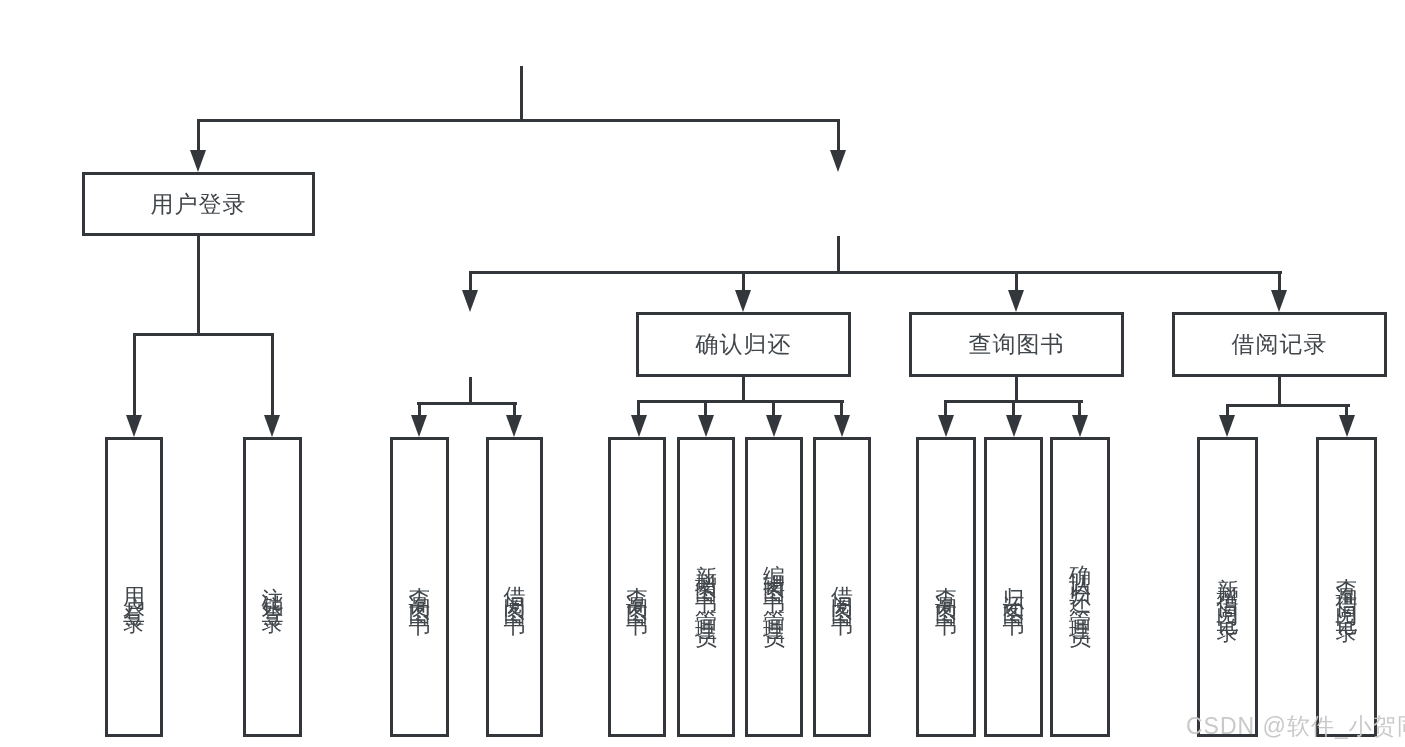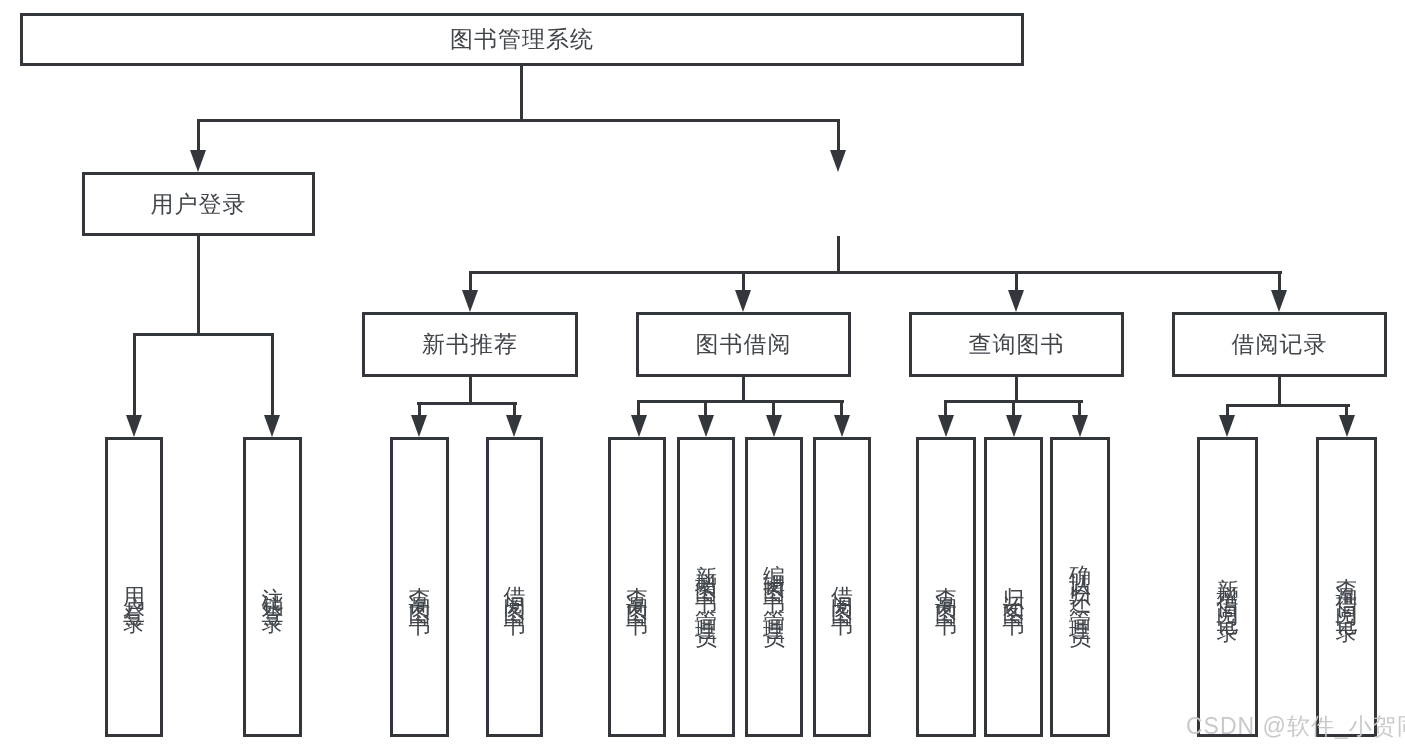--- a/index.html
+++ b/index.html
@@ -55,23 +55,20 @@
     white-space: nowrap;
     z-index: 10;
     letter-spacing: 1px;
   }
 </style>
 </head>
 <body>
 
 <div class="stage">
 
-  <div class="box hbox" style="left:20px;top:13px;width:1004px;height:53px;">
-    <span class="label">图书管理系统</span>
-  </div>
 
   <div class="line" style="left:520px;top:66px;width:3px;height:53px;"></div>
   <div class="line" style="left:197px;top:119px;width:643px;height:3px;"></div>
   <div class="line" style="left:197px;top:119px;width:3px;height:34px;"></div>
   <div class="arrowhead" style="left:190px;top:150px;"></div>
   <div class="line" style="left:837px;top:119px;width:3px;height:34px;"></div>
   <div class="arrowhead" style="left:830px;top:150px;"></div>
 
   <div class="box hbox" style="left:82px;top:172px;width:233px;height:64px;">
     <span class="label">用户登录</span>
@@ -88,25 +85,22 @@
   <div class="line" style="left:469px;top:271px;width:813px;height:3px;"></div>
   <div class="line" style="left:469px;top:271px;width:3px;height:19px;"></div>
   <div class="arrowhead" style="left:462px;top:290px;"></div>
   <div class="line" style="left:742px;top:271px;width:3px;height:19px;"></div>
   <div class="arrowhead" style="left:735px;top:290px;"></div>
   <div class="line" style="left:1015px;top:271px;width:3px;height:19px;"></div>
   <div class="arrowhead" style="left:1008px;top:290px;"></div>
   <div class="line" style="left:1278px;top:271px;width:3px;height:19px;"></div>
   <div class="arrowhead" style="left:1271px;top:290px;"></div>
 
-  <div class="box hbox" style="left:362px;top:312px;width:216px;height:65px;">
-    <span class="label">新书推荐</span>
-  </div>
   <div class="box hbox" style="left:636px;top:312px;width:215px;height:65px;">
-    <span class="label">图书借阅</span>
+    <span class="label">确认归还</span>
   </div>
   <div class="box hbox" style="left:909px;top:312px;width:215px;height:65px;">
     <span class="label">查询图书</span>
   </div>
   <div class="box hbox" style="left:1172px;top:312px;width:215px;height:65px;">
     <span class="label">借阅记录</span>
   </div>
 
   <div class="line" style="left:469px;top:377px;width:3px;height:27px;"></div>
   <div class="line" style="left:417px;top:402px;width:100px;height:3px;"></div>

